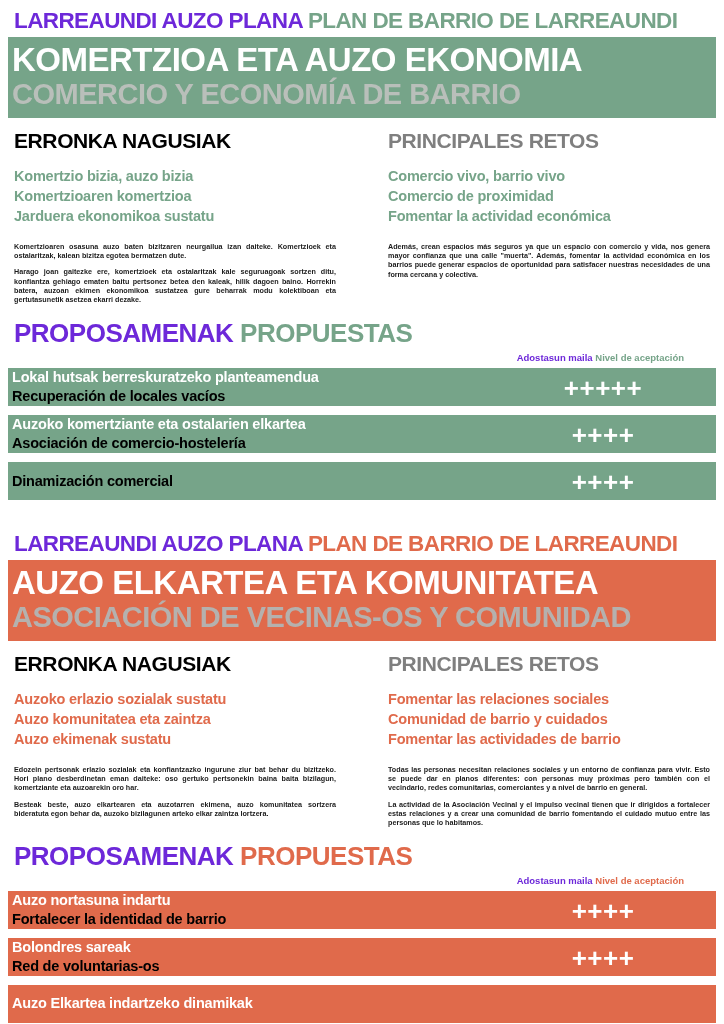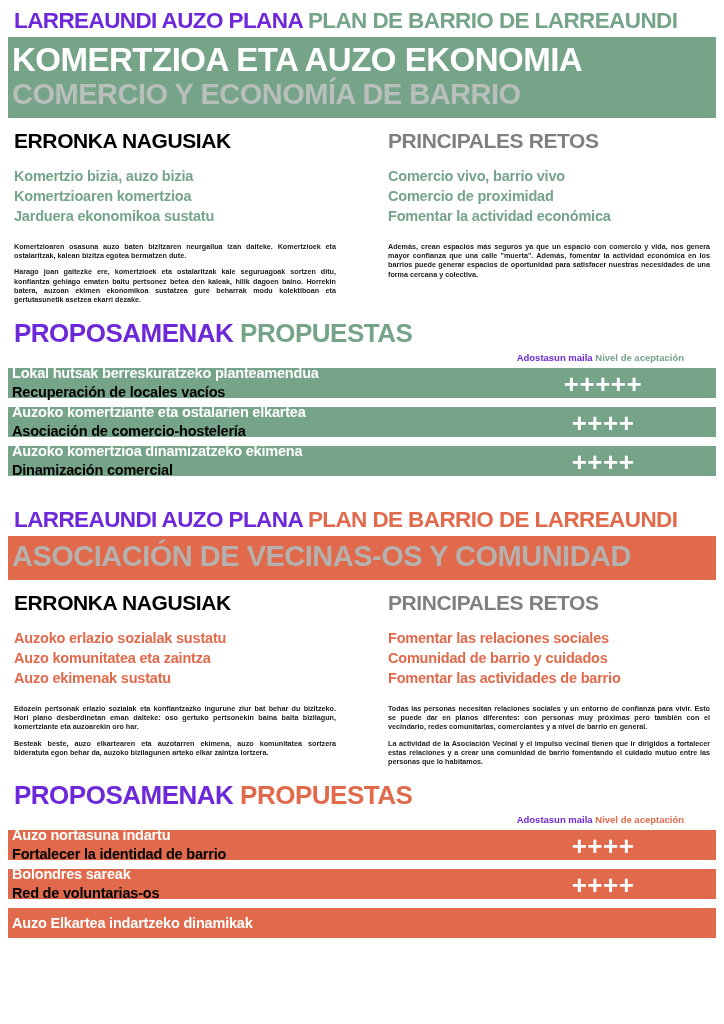--- a/index.html
+++ b/index.html
@@ -87,21 +87,21 @@
     text-align: right;
     margin: 3px 40px 5px 0;
     font-size: 9.5px;
     font-weight: 700;
     color: #111111;
   }
 
   .bar {
     margin: 0 8px 9px 8px;
     background: var(--accent);
-    height: 30px;
+    height: 38px;
     display: flex;
     align-items: center;
   }
   .bar-text { flex: 1; padding-left: 4px; min-width: 0; }
   .bar-eu {
     color: #ffffff;
     font-weight: 700;
     font-size: 14.5px;
     letter-spacing: -0.2px;
     line-height: 1.3;
@@ -182,34 +182,34 @@
   </div>
   <div class="bar">
     <div class="bar-text">
       <div class="bar-eu">Auzoko komertziante eta ostalarien elkartea</div>
       <div class="bar-es">Asociación de comercio-hostelería</div>
     </div>
     <div class="bar-rating">++++</div>
   </div>
   <div class="bar">
     <div class="bar-text">
-      <div class="bar-eu">Auzoko komertzioa dinamizatzeko ekimena</div>
       <div class="bar-es">Dinamización comercial</div>
     </div>
     <div class="bar-rating">++++</div>
   </div>
 </section>
 
 <section class="plan-section" style="--accent: #e06a4b; --subtitle: #b5b1ae;">
   <h1 class="main-title">
     <span class="t-black">LARREAUNDI AUZO PLANA</span>
     <span class="t-accent">PLAN DE BARRIO DE LARREAUNDI</span>
   </h1>
 
   <div class="banner">
+    <div class="banner-l1">AUZO ELKARTEA ETA KOMUNITATEA</div>
     <div class="banner-l2">ASOCIACIÓN DE VECINAS-OS Y COMUNIDAD</div>
   </div>
 
   <div class="columns">
     <div class="col">
       <h2 class="col-heading">ERRONKA NAGUSIAK</h2>
       <div class="challenge-list">
         <div>Auzoko erlazio sozialak sustatu</div>
         <div>Auzo komunitatea eta zaintza</div>
         <div>Auzo ekimenak sustatu</div>

